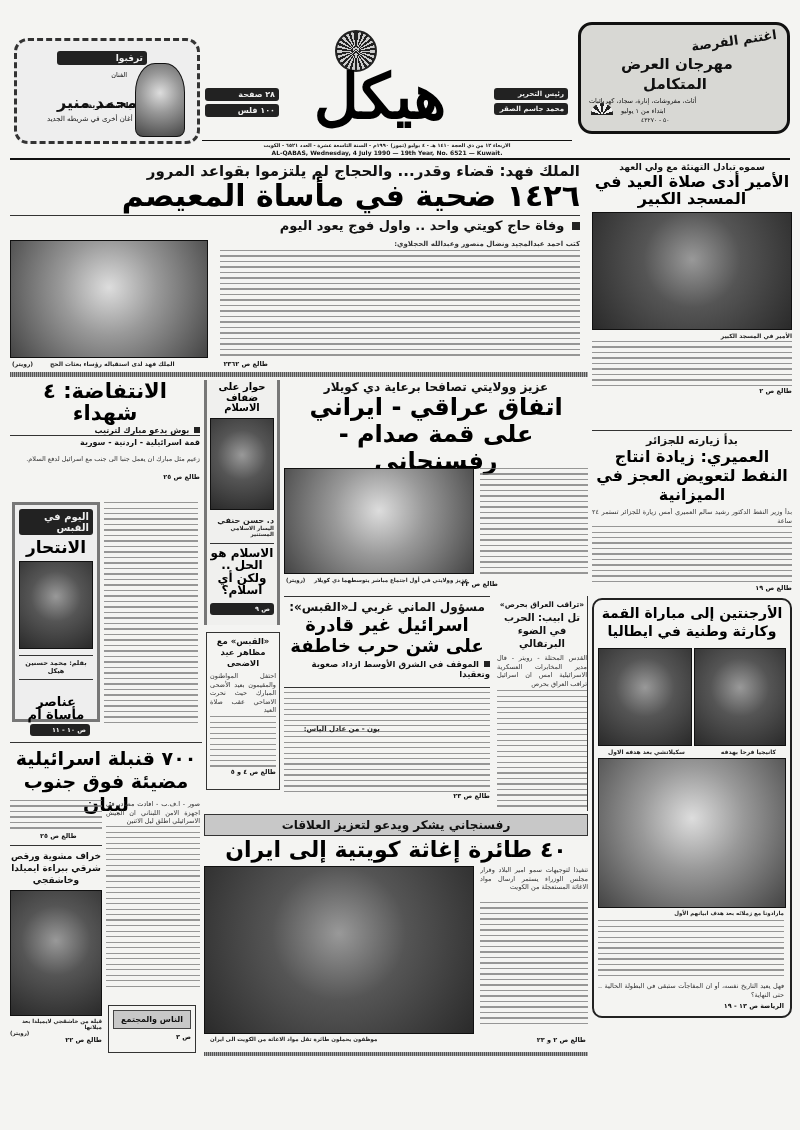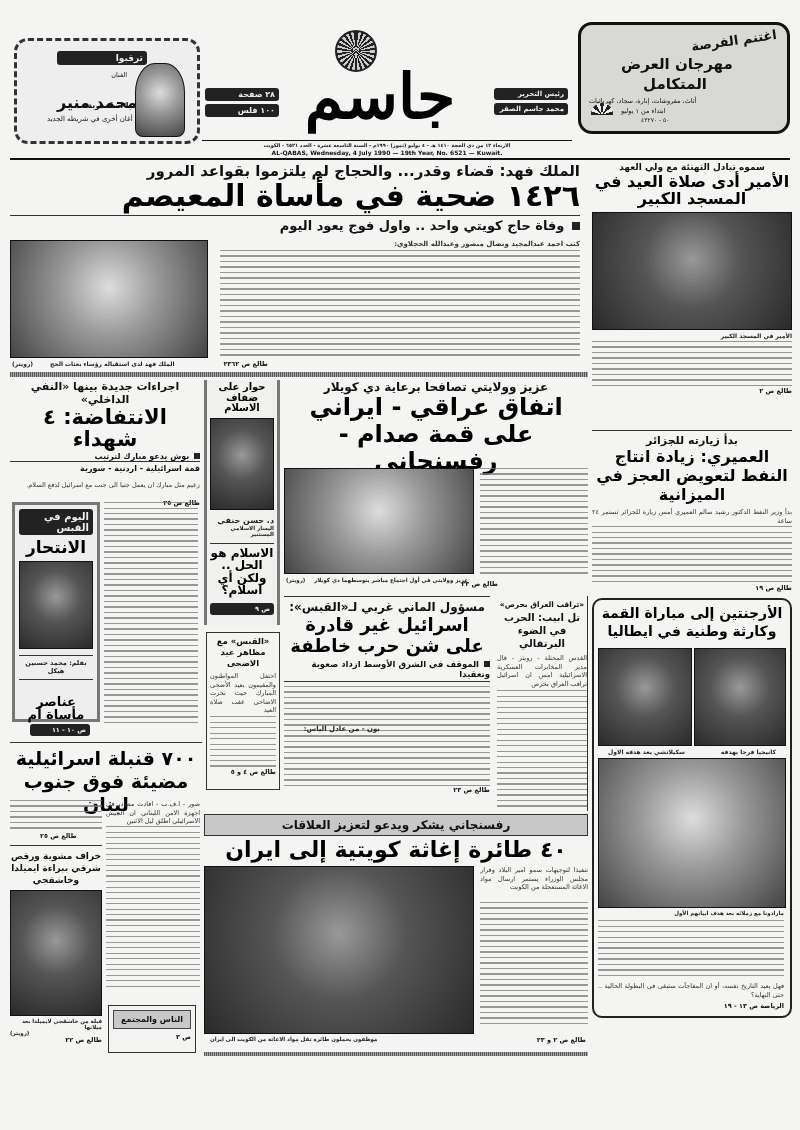--- a/index.html
+++ b/index.html
@@ -36,21 +36,21 @@
     <div style="position:absolute;left:60px;top:91px;font-size:6px;">٥٠ - ٤٣٢٧٠</div>
     <div style="position:absolute;left:10px;top:78px;width:22px;height:12px;border-radius:12px 12px 0 0;background:repeating-conic-gradient(from 270deg at 50% 100%,#222 0 20deg,#eee 20deg 40deg);"></div>
   </div>
 
   <div class="abs" style="left:494px;top:88px;width:74px;height:30px;">
     <div class="pill" style="margin-bottom:3px;font-size:7px;">رئيس التحرير</div>
     <div class="pill" style="font-size:7px;">محمد جاسم الصقر</div>
   </div>
 
   <div class="abs sun" style="left:335px;top:30px;"></div>
-  <div class="abs masthead-logo" style="left:280px;top:60px;width:200px;">جاسم</div>
+  <div class="abs masthead-logo" style="left:280px;top:60px;width:200px;">هيكل</div>
 
   <div class="abs" style="left:205px;top:88px;width:74px;">
     <div class="pill" style="margin-bottom:3px;">٢٨ صفحة</div>
     <div class="pill">١٠٠ فلس</div>
   </div>
 
   <div class="abs" style="left:14px;top:38px;width:186px;height:106px;border:3px dashed #333;border-radius:14px;background:#eee;">
     <div class="pill" style="position:absolute;left:40px;top:10px;width:90px;font-size:9px;">ترقبوا</div>
     <div style="position:absolute;right:70px;top:30px;font-size:6.5px;">الفنان</div>
     <div style="position:absolute;right:60px;top:52px;font-size:16px;font-weight:900;">محمد منير</div>
@@ -84,21 +84,20 @@
   <div class="txt" style="position:absolute;right:8px;top:78px;font-weight:bold;font-size:7px;">كتب احمد عبدالمجيد ونضال منصور وعبدالله الحجلاوي:</div>
   <div class="txt lines" style="position:absolute;right:8px;top:88px;width:360px;height:110px;"></div>
   <div class="photo light" style="position:absolute;left:0;top:78px;width:198px;height:118px;"></div>
   <div class="caption" style="position:absolute;left:40px;top:198px;">الملك فهد لدى استقباله رؤساء بعثات الحج</div>
   <div class="caption" style="position:absolute;left:2px;top:198px;">(رويتر)</div>
   <div class="ref" style="position:absolute;right:320px;top:198px;">طالع ص ٢٣٦٢</div>
 </div>
 <div class="abs hatch" style="left:10px;top:372px;width:578px;height:5px;"></div>
 
 <div class="abs" style="left:10px;top:380px;width:190px;height:100px;">
-  <div style="font-size:11px;font-weight:bold;text-align:center;">اجراءات جديدة بينها «النفي الداخلي»</div>
   <div class="h-big" style="font-size:21px;">الانتفاضة: ٤ شهداء</div>
   <div style="font-size:8px;font-weight:bold;text-align:right;margin-top:2px;">
     <span style="display:inline-block;width:6px;height:6px;background:#222;margin-left:2px;"></span>
     <span>بوش يدعو مبارك لترتيب</span>
   </div>
   <div style="font-size:8px;font-weight:bold;text-align:right;margin-top:0;border-top:1px solid #333;padding-top:2px;">قمة اسرائيلية - اردنية - سورية</div>
   <div class="txt" style="margin-top:8px;height:18px;">زعيم مثل مبارك ان يعمل جنبا الى جنب مع اسرائيل لدفع السلام.</div>
   <div class="ref">طالع ص ٢٥</div>
 </div>
 
@@ -134,21 +133,21 @@
   <div class="photo light" style="position:absolute;left:0;top:88px;width:190px;height:106px;"></div>
   <div class="caption" style="position:absolute;left:30px;top:197px;font-size:5.5px;">عزيز وولايتي في أول اجتماع مباشر يتوسطهما دي كويلار</div>
   <div class="caption" style="position:absolute;left:2px;top:197px;font-size:5.5px;">(رويتر)</div>
   <div class="txt lines" style="position:absolute;right:0;top:88px;width:108px;height:110px;"></div>
   <div class="ref" style="position:absolute;right:90px;top:200px;">طالع ص ٢٣</div>
 </div>
 
 <div class="abs" style="left:284px;top:596px;width:206px;height:215px;border-top:1px solid #333;">
   <div style="font-size:12px;font-weight:bold;text-align:center;margin-top:3px;">مسؤول الماني غربي لـ«القبس»:</div>
   <div class="h-big" style="font-size:18px;line-height:21px;">اسرائيل غير قادرة على شن حرب خاطفة</div>
-  <div style="font-size:8.5px;font-weight:bold;text-align:right;margin-top:3px;border-bottom:1px solid #333;padding-bottom:2px;">
+  <div style="font-size:8.5px;font-weight:bold;text-align:right;margin-top:3px;border-bottom:1px solid #333;padding-bottom:8px;">
     <span style="display:inline-block;width:6px;height:6px;background:#222;margin-left:2px;"></span>
     <span>الموقف في الشرق الأوسط ازداد صعوبة وتعقيدا</span>
   </div>
   <div class="txt lines" style="margin-top:4px;height:100px;"></div>
   <div class="caption" style="position:absolute;right:110px;top:128px;font-size:7px;">بون - من عادل الياس:</div>
   <div class="ref">طالع ص ٢٣</div>
 </div>
 
 <div class="abs" style="left:494px;top:596px;width:94px;height:215px;border-right:1px solid #333;padding-left:3px;">
   <div style="font-size:7.5px;font-weight:bold;text-align:center;margin-top:4px;">«تراقب العراق بحرص»</div>

